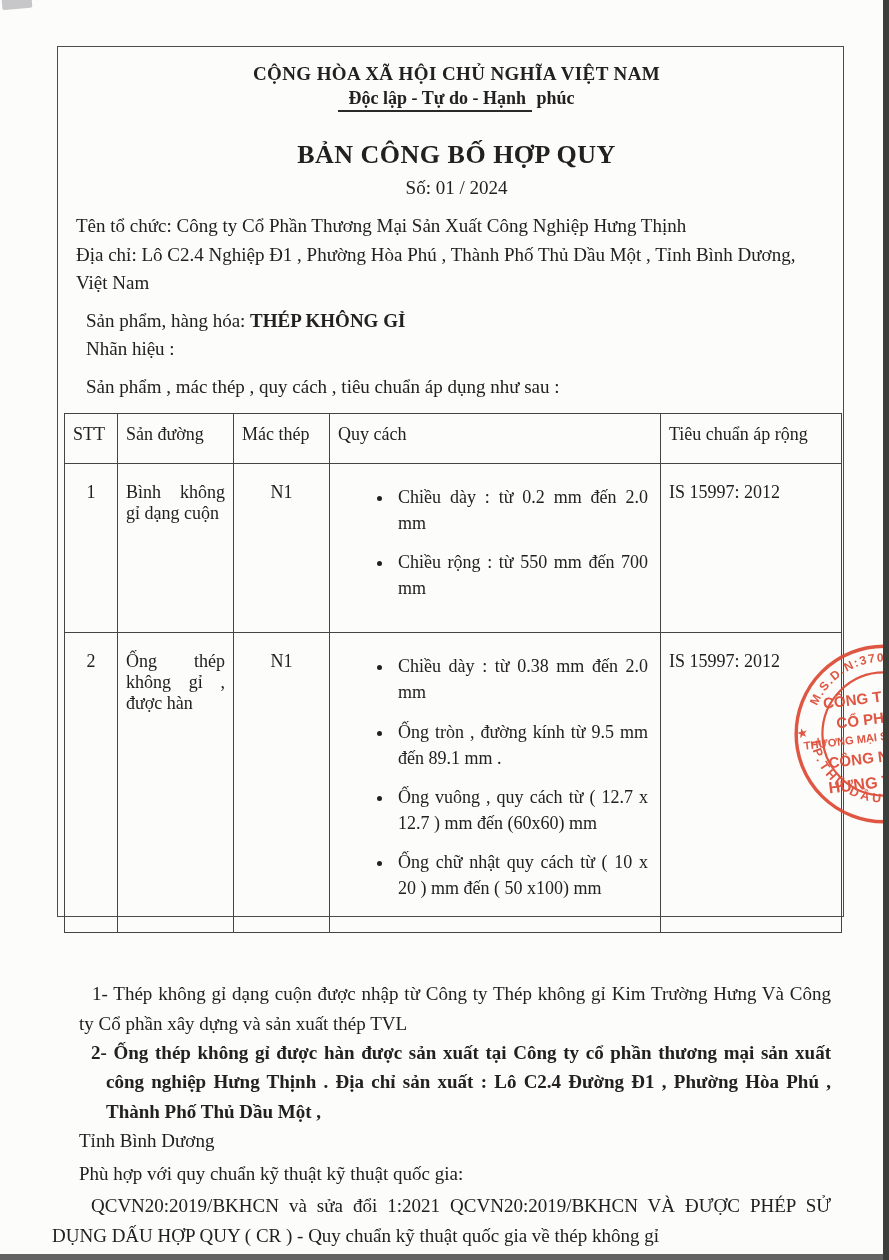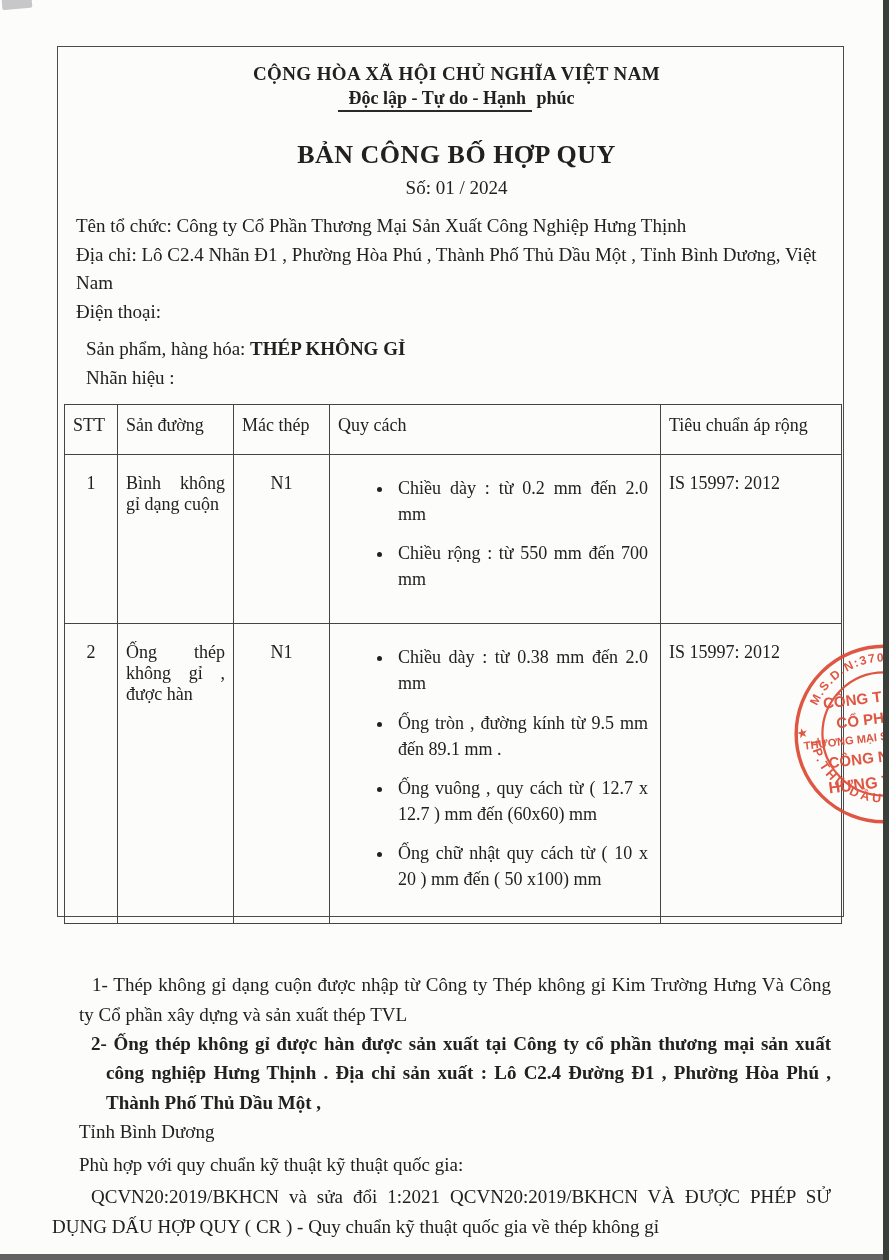--- a/index.html
+++ b/index.html
@@ -83,24 +83,24 @@
 
     <div class="center">
       <p class="national-title">CỘNG HÒA XÃ HỘI CHỦ NGHĨA VIỆT NAM</p>
       <p class="motto"><span class="u">Độc lập - Tự do - Hạnh</span> <span>phúc</span></p>
       <p class="doc-title">BẢN CÔNG BỐ HỢP QUY</p>
       <p class="doc-number">Số: 01 / 2024</p>
     </div>
 
     <div class="info">
       <p class="para">Tên tổ chức: Công ty Cổ Phần Thương Mại Sản Xuất Công Nghiệp Hưng Thịnh</p>
-      <p class="para">Địa chỉ: Lô C2.4 Nhãn Đ1 , Phường Hòa Phú , Thành Phố Thủ Dầu Một , Tỉnh Bình Dương, Việt Nam</p>
-      <p class="para">Điện thoại:</p>
+      <p class="para">Địa chỉ: Lô C2.4 Nghiệp Đ1 , Phường Hòa Phú , Thành Phố Thủ Dầu Một , Tỉnh Bình Dương, Việt Nam</p>
       <p class="para indent mt8"><span>Sản phẩm, hàng hóa: </span><span class="bold">THÉP KHÔNG GỈ</span></p>
       <p class="para indent">Nhãn hiệu :</p>
+      <p class="para indent mt8">Sản phẩm , mác thép , quy cách , tiêu chuẩn áp dụng như sau :</p>
     </div>
 
     <table class="products">
       <colgroup>
           <col style="width:53px">
           <col style="width:116px">
           <col style="width:96px">
           <col style="width:331px">
           <col style="width:181px">
         </colgroup>

